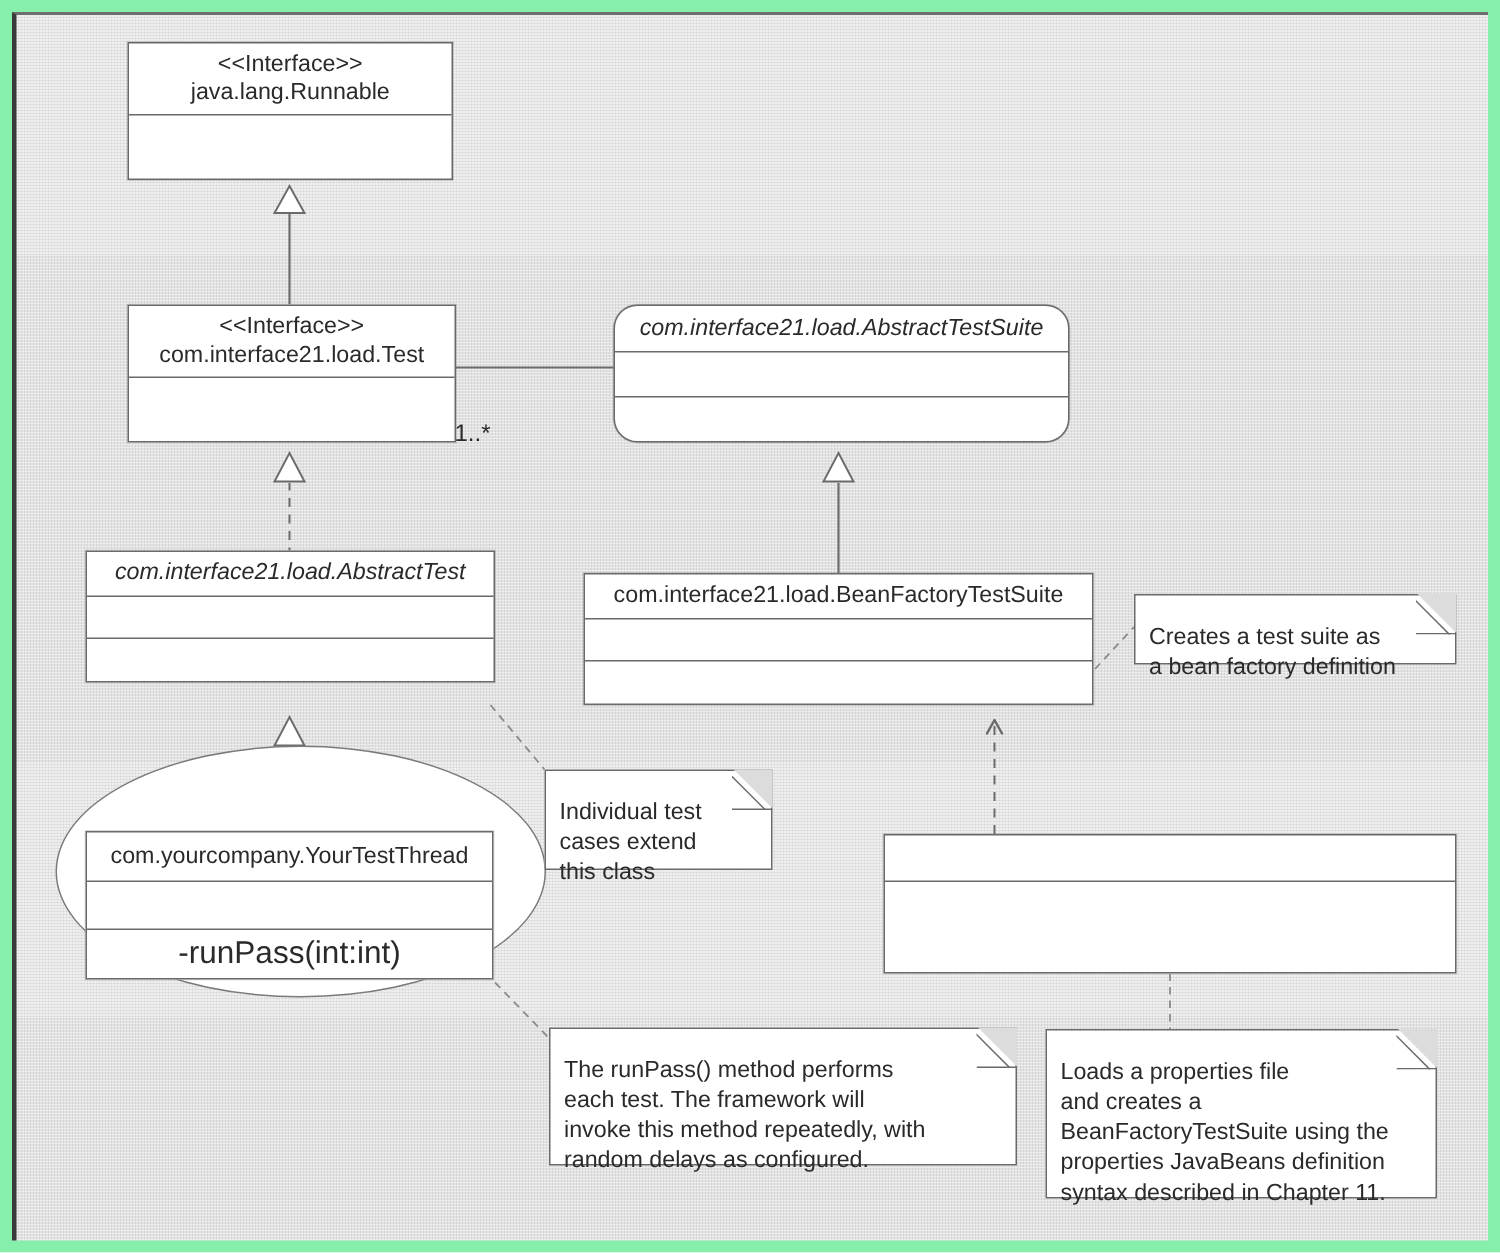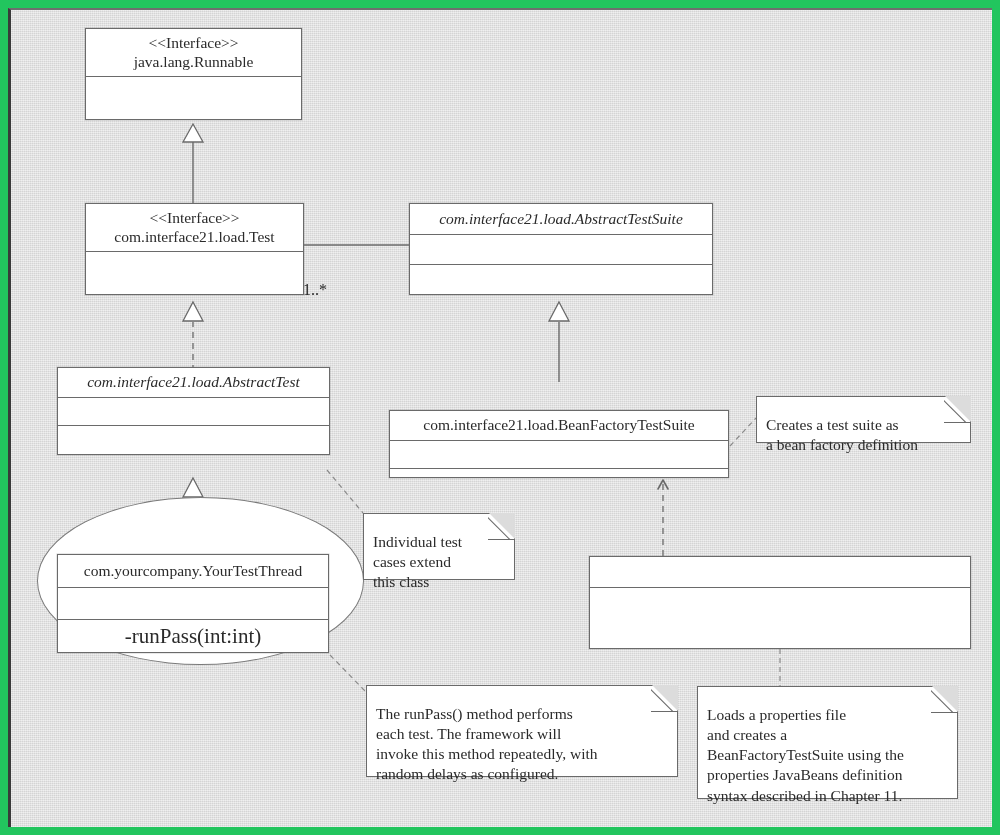--- a/index.html
+++ b/index.html
@@ -6,22 +6,22 @@
   html, body {
     margin: 0;
     padding: 0;
     background: #ffffff;
   }
   #page {
     position: relative;
     width: 1000px;
     height: 835px;
     overflow: hidden;
-    background: #22c55e;
-    font-family: Liberation Serif, serif;
+    background: #86efac;
+    font-family: Liberation Sans, sans-serif;
   }
   
   #canvas {
     position: absolute;
     left: 8px;
     top: 8px;
     width: 984px;
     height: 819px;
     background-color: #dcdcdc;
     background-image:
@@ -209,37 +209,37 @@
   </div>
 
   <div class="uml-class" style="left:85px; top:203px; width:219px; height:92px;">
     <div class="compartment name-comp" style="height:47px;">
       <span class="stereotype">&lt;&lt;Interface&gt;&gt;</span>
       <span class="cls-name">com.interface21.load.Test</span>
     </div>
     <div class="compartment attrs-comp" style="height:45px;"></div>
   </div>
 
-  <div class="uml-class italic" style="left:409px; top:203px; width:304px; height:92px;">
+  <div class="uml-class italic" style="left:409px; top:203px; width:304px; height:92px;border-radius:16px;">
     <div class="compartment name-comp" style="height:30px;">
       <span class="cls-name">com.interface21.load.AbstractTestSuite</span>
     </div>
     <div class="compartment attrs-comp" style="height:30px;"></div>
     <div class="compartment ops-comp" style="height:30px;"></div>
   </div>
 
   <div class="uml-class italic" style="left:57px; top:367px; width:273px; height:88px;">
     <div class="compartment name-comp" style="height:29px;">
       <span class="cls-name">com.interface21.load.AbstractTest</span>
     </div>
     <div class="compartment attrs-comp" style="height:28px;"></div>
     <div class="compartment ops-comp" style="height:29px;"></div>
   </div>
 
-  <div class="uml-class" style="left:389px; top:382px; width:340px; height:68px;margin-top:28px;">
+  <div class="uml-class" style="left:389px; top:382px; width:340px; height:88px;">
     <div class="compartment name-comp" style="height:29px;">
       <span class="cls-name">com.interface21.load.BeanFactoryTestSuite</span>
     </div>
     <div class="compartment attrs-comp" style="height:28px;"></div>
     <div class="compartment ops-comp" style="height:29px;"></div>
   </div>
 
   <div class="uml-class" style="left:57px; top:554px; width:272px; height:99px;">
     <div class="compartment name-comp" style="height:32px;">
       <span class="cls-name">com.yourcompany.YourTestThread</span>

